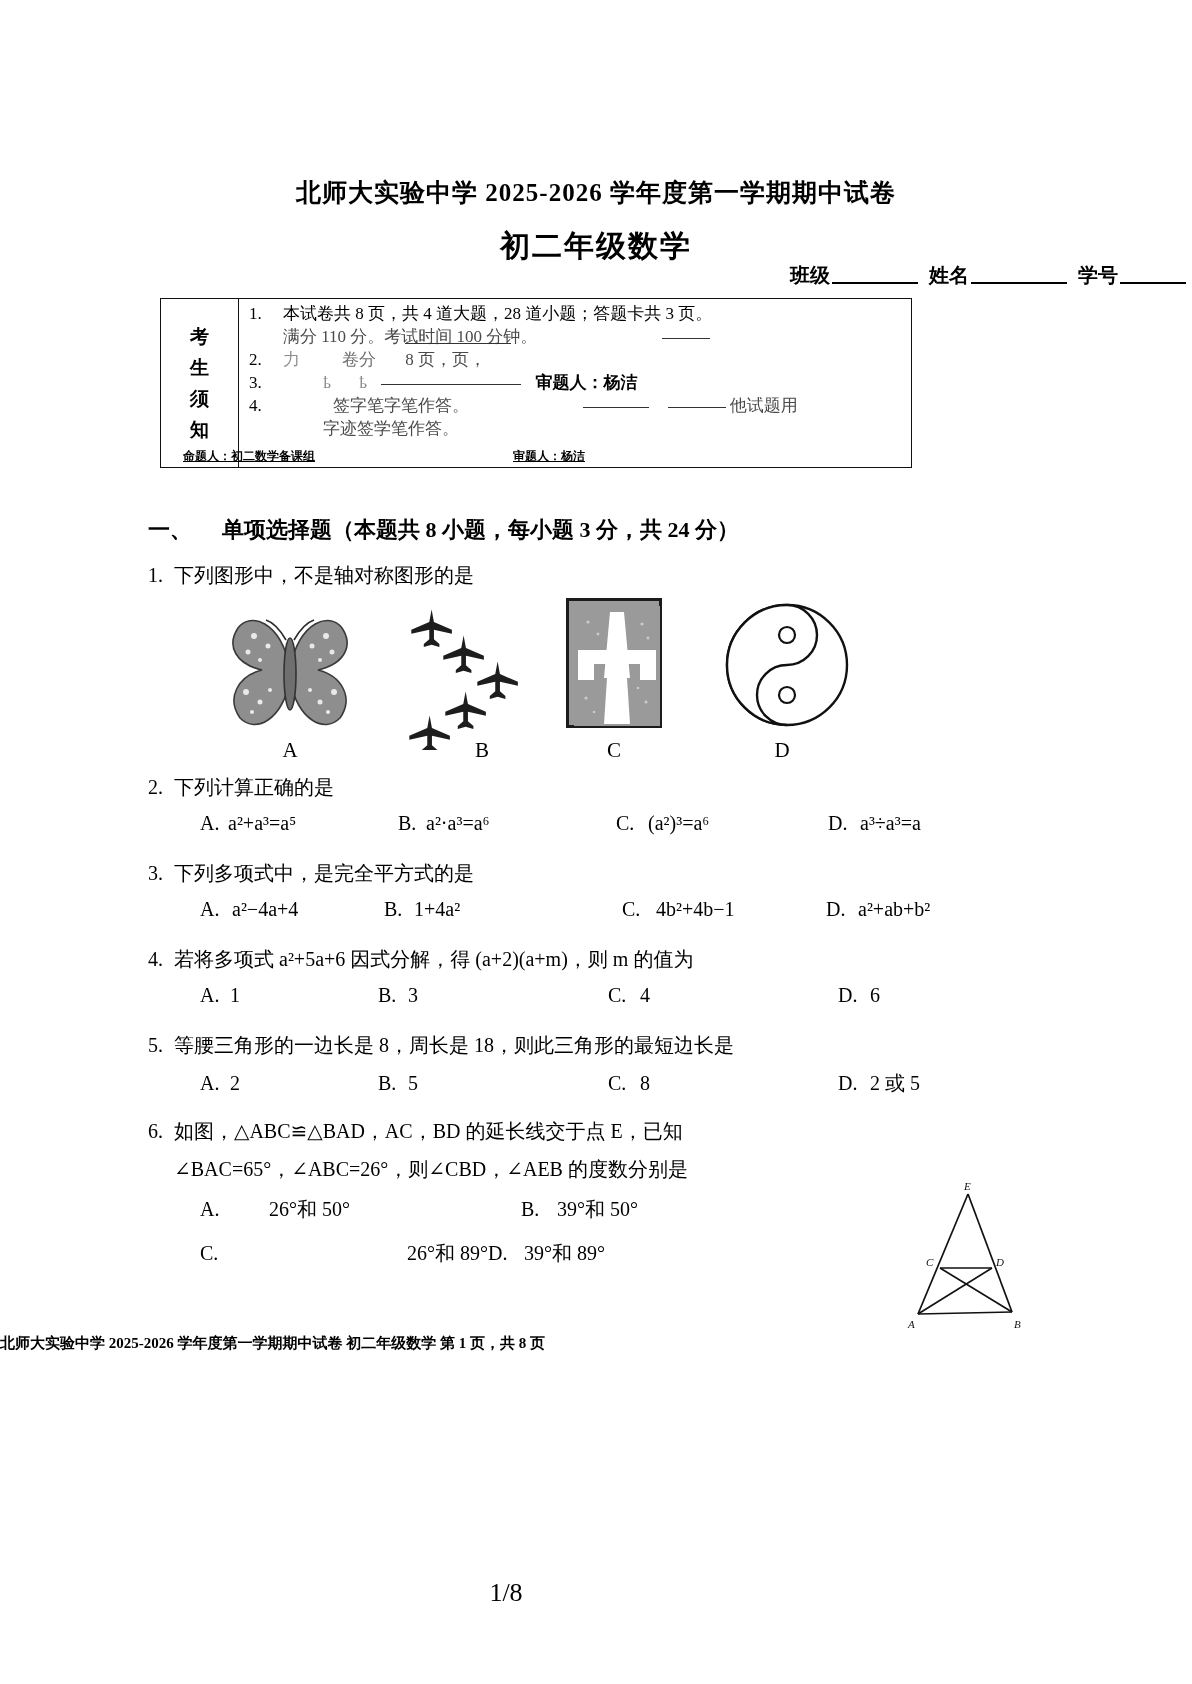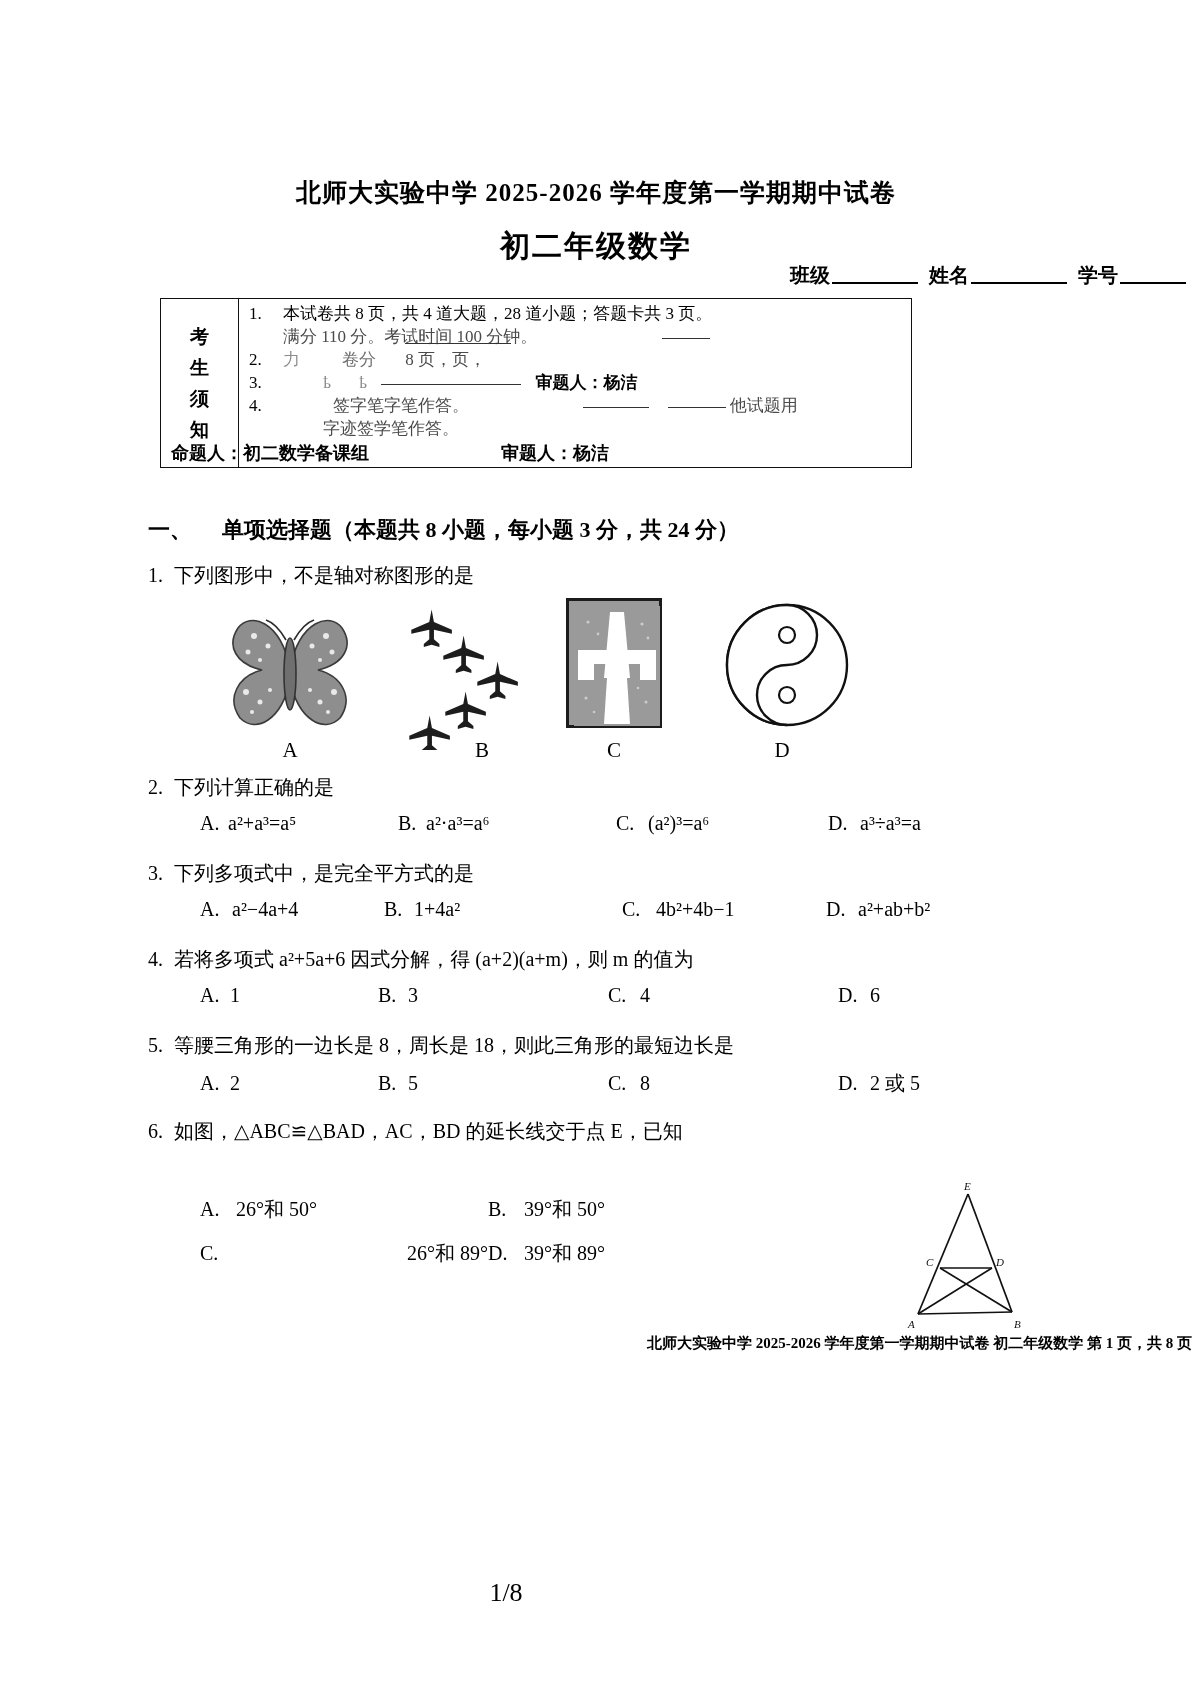--- a/index.html
+++ b/index.html
@@ -59,23 +59,24 @@
     padding:4px 8px 0 10px;
   }
   .nrow{ position:relative; font-size:17px; line-height:1.35; white-space:nowrap;}
   .num{ display:inline-block; width:34px; }
   .faint  { color:#4a4a4a; }
   .faint2 { color:#6f6f6f; }
   .ghost  { color:#8d8d8d; }
   .rule{ display:inline-block; border-bottom:1.6px solid #333; vertical-align:3px; }
 
   .notice .lastrow{
-    position:absolute; left:10px; right:6px; bottom:2px;
-    font-size:18px; font-weight:bold;
+    position:absolute; left:22px; right:6px; bottom:2px;
+    font-size:12px; font-weight:bold;
     display:flex;
+    text-decoration:underline;
   }
   .notice .lastrow .mk{ width:330px; }
 
   
   .ajuan{
     position:absolute; top:482px; left:0; width:1192px;
     text-align:center; font-size:19px; font-weight:bold;
   }
 
   
@@ -111,21 +112,21 @@
   .signinner{ position:relative; width:100%; height:100%; }
   
   .yinyang{ left:572px; top:2px; width:130px; height:130px; }
 
   
   .tri-fig{ position:absolute; left:900px; top:1180px; width:130px; height:150px; }
 
   
   .footer{
     position:absolute; top:1334px; left:0; width:1192px;
-    text-align:right; font-size:15px; font-weight:bold;
+    text-align:left; font-size:15px; font-weight:bold;
   }
   .pagenum{
     position:absolute; top:1578px; left:12px; width:988px;
     text-align:center; font-size:26px;
   }
 </style>
 </head>
 <body>
 
 <div class="page">
@@ -316,23 +317,24 @@
 
   <div class="q" style="top:1030px; left:148px;">
     <span class="stem"><span class="qn">5.</span><span>等腰三角形的一边长是 8，周长是 18，则此三角形的最短边长是</span></span>
   </div>
   <div class="opts" style="top:1070px; left:200px;">
     <span class="opt" style="width:30px;">A.</span><span class="opt" style="width:148px;">2</span><span class="opt" style="width:30px;">B.</span><span class="opt" style="width:200px;">5</span><span class="opt" style="width:32px;">C.</span><span class="opt" style="width:198px;">8</span><span class="opt" style="width:32px;">D.</span><span class="opt">2 或 5</span>
   </div>
 
   <div class="q" style="top:1116px; left:148px;">
     <div class="stem"><span class="qn">6.</span><span>如图，△ABC≌△BAD，AC，BD 的延长线交于点 E，已知</span></div>
+    <div class="stem" style="margin-left:26px; margin-top:8px;"><span>∠BAC=65°，∠ABC=26°，则∠CBD，∠AEB 的度数分别是</span></div>
   </div>
   <div class="opts" style="top:1196px; left:200px;">
-    <span class="opt" style="width:36px;">A.</span><span class="opt" style="width:252px;">26°和 50°</span><span class="opt" style="width:36px;">B.</span><span class="opt">39°和 50°</span>
+    <span class="opt" style="width:36px;">A.</span><span class="opt" style="width:252px;margin-left:33px;">26°和 50°</span><span class="opt" style="width:36px;">B.</span><span class="opt">39°和 50°</span>
   </div>
   <div class="opts" style="top:1240px; left:200px;">
     <span class="opt" style="width:36px;">C.</span><span class="opt" style="width:252px;text-align:right;">26°和 89°</span><span class="opt" style="width:36px;">D.</span><span class="opt">39°和 89°</span>
   </div>
 
   <div class="tri-fig">
     <svg viewBox="0 0 130 150" width="130" height="150">
       <g stroke="#111" stroke-width="1.7" fill="none">
         <path d="M68 14 L18 134"></path>
         <path d="M68 14 L112 132"></path>

